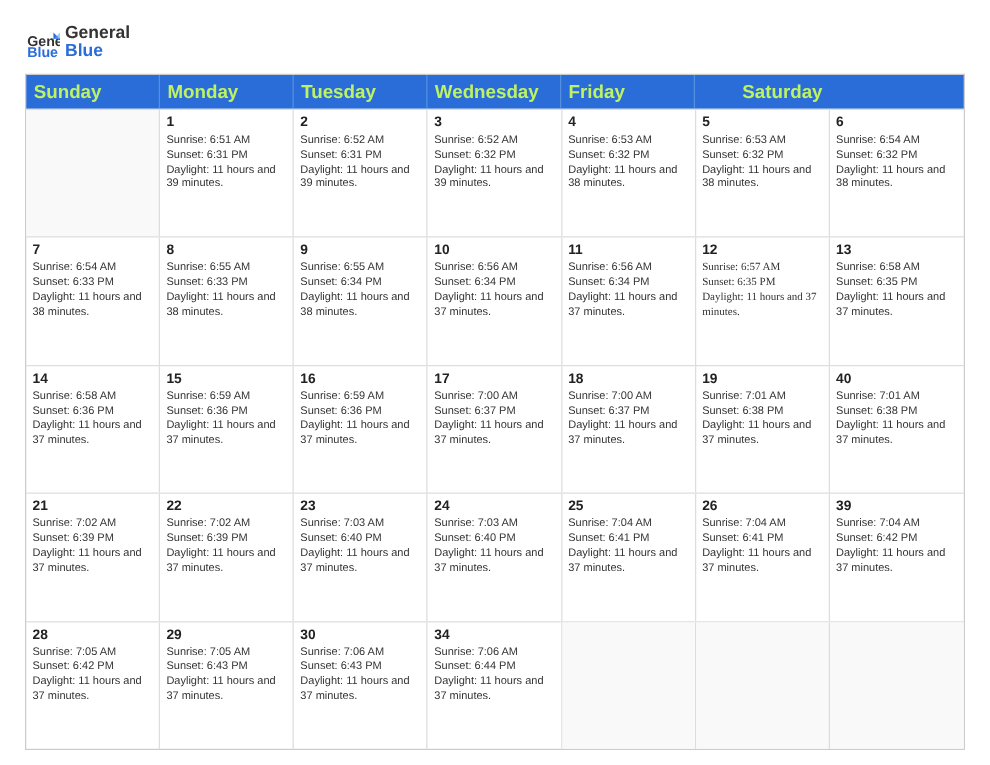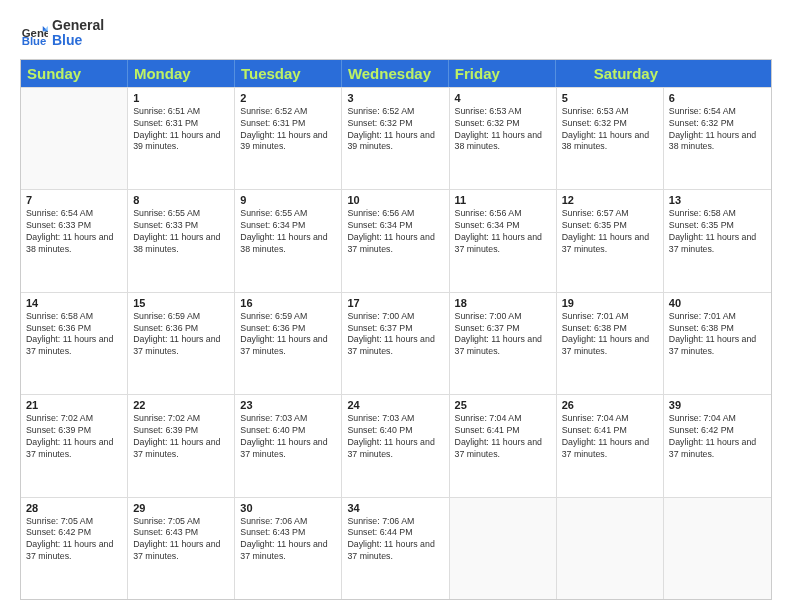--- a/index.html
+++ b/index.html
@@ -198,21 +198,21 @@
 Daylight: 11 hours and 37 minutes.</div>
           </div>
           <div class="cal-cell">
             <div class="day-num">11</div>
             <div class="day-info" style="white-space: pre-line;">Sunrise: 6:56 AM
 Sunset: 6:34 PM
 Daylight: 11 hours and 37 minutes.</div>
           </div>
           <div class="cal-cell">
             <div class="day-num">12</div>
-            <div class="day-info" style="white-space: pre-line;">Sunrise: 6:57 AM
+            <div class="day-info" style="white-space: pre-line; font-family: Liberation Serif, serif;">Sunrise: 6:57 AM
 Sunset: 6:35 PM
 Daylight: 11 hours and 37 minutes.</div>
           </div>
           <div class="cal-cell">
             <div class="day-num">13</div>
             <div class="day-info" style="white-space: pre-line;">Sunrise: 6:58 AM
 Sunset: 6:35 PM
 Daylight: 11 hours and 37 minutes.</div>
           </div>
         </div>

